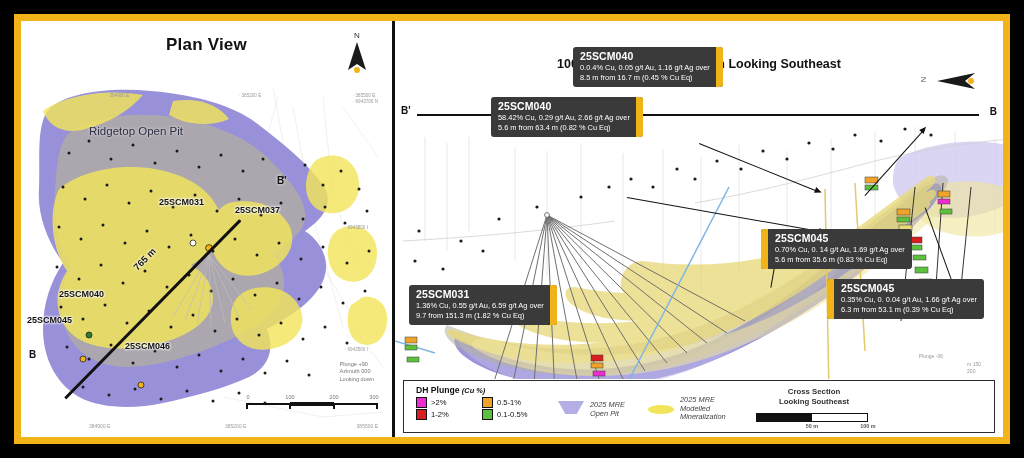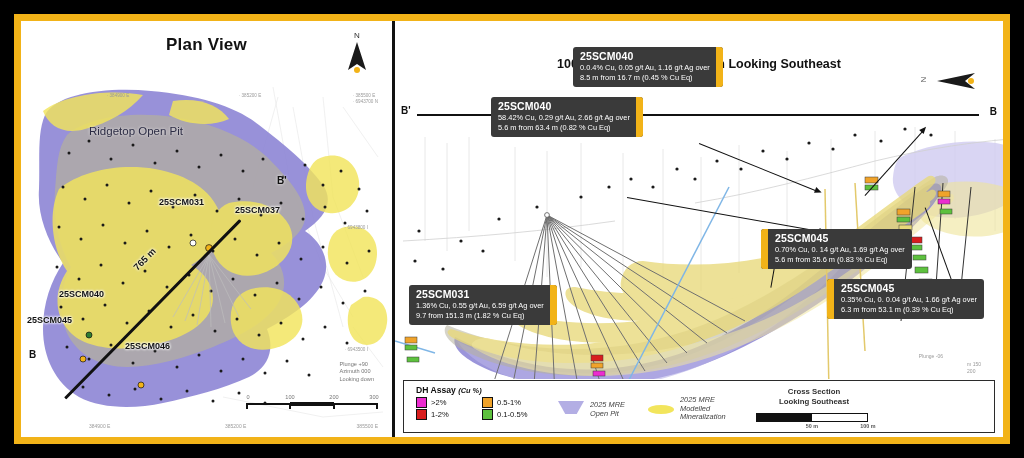--- a/index.html
+++ b/index.html
@@ -739,21 +739,21 @@
           <div>m 150</div>
           <div>200</div>
         </div>
       </div>
 
       <div class="legend-strip">
         <div class="legend-box">
 
           <div class="lg-group lg-assay">
             <div class="lg-head">
-              <span>DH Assay</span>
+              <span>DH Plunge</span>
               <i>(Cu %)</i>
             </div>
             <div class="rows">
               <div class="row">
                 <span class="sw" style="background:#EC2CD0"></span>
                 <span class="lbl">&gt;2%</span>
               </div>
               <div class="row">
                 <span class="sw" style="background:#F0A32A"></span>
                 <span class="lbl">0.5-1%</span>

